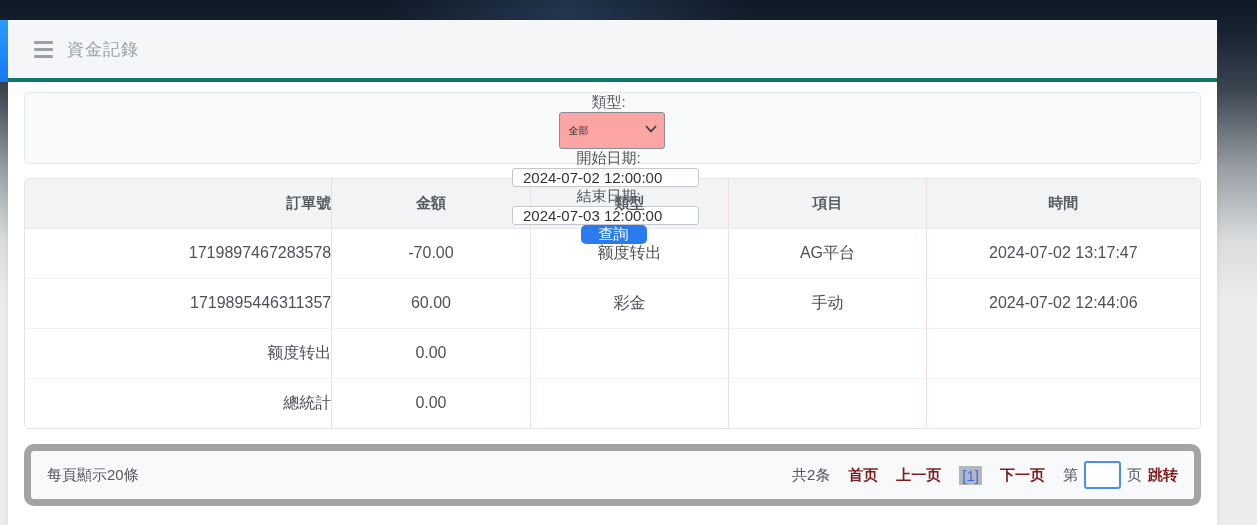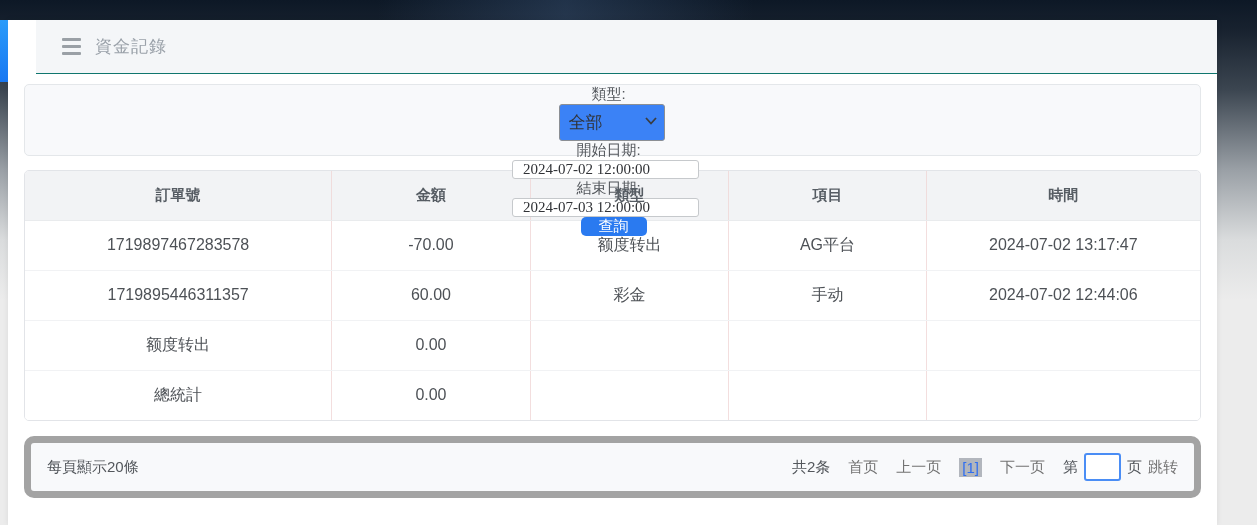--- a/index.html
+++ b/index.html
@@ -12,65 +12,65 @@
       #9aa0a6 170px,#dadcdd 240px,#ececec 300px,#ececec 100%); }
   .topbar-sheen { position:absolute; left:0; top:0; width:100%; height:20px;
     background:linear-gradient(90deg,rgba(10,18,30,0) 30%,rgba(70,100,140,.35) 45%,rgba(10,18,30,0) 60%); }
 
   .card { position:absolute; left:8px; top:20px; right:40px; bottom:0;
     background:#ffffff; box-shadow:0 0 6px rgba(0,0,0,.08); }
 
   .accent-strip { position:absolute; left:0; top:20px; width:8px; height:62px;
     background:linear-gradient(180deg,#2b9cfa,#1877f2); }
 
-  .page-header { height:54px; background:#f4f6f8; border-bottom:1px solid #0f766e;
-    display:flex; align-items:center; padding-left:26px;margin-left:28px; }
+  .page-header { height:62px; background:#f4f6f8; border-bottom:4px solid #0f766e;
+    display:flex; align-items:center; padding-left:26px; }
   .menu-icon { display:inline-flex; flex-direction:column; gap:4px; margin-right:14px; cursor:pointer; }
   .menu-icon i { display:block; width:19px; height:3px; background:#9aa0a6; border-radius:1px; }
   .page-title { font-size:17px; color:#9aa1a9; letter-spacing:1px; }
 
   .filter-panel { margin:10px 16px 0 16px; height:72px; background:#f8f9fb;
     border:1px solid #e4e7ea; border-radius:5px; display:flex; align-items:center;
     padding:0 14px;flex-direction:column; }
   .filter-label { font-size:15px; color:#53575c; margin-right:8px; white-space:nowrap; }
   .select-wrap { position:relative; margin-right:14px; }
   .select-wrap select { appearance:none; -webkit-appearance:none; width:106px; height:37px;
-    background:#3b82f6; border:1px solid #8b8f94; border-radius:3px; font-size:17px;
+    background:#fca5a5; border:1px solid #8b8f94; border-radius:3px; font-size:10px;
     color:#303236; padding:0 24px 0 9px;
     font-family:"Liberation Sans","DejaVu Sans",sans-serif;margin-left:12px; }
   .select-wrap svg { position:absolute; right:8px; top:13px; pointer-events:none; }
   .date-input { width:187px; height:37px; border:1px solid #c6c9cc; border-radius:3px;
     background:#fff; font-size:15px; color:#303236; padding:0 10px; margin-right:14px;
-    font-family:Liberation Serif, serif; }
+    font-family:Liberation Sans, sans-serif; }
   .search-btn { width:66px; height:38px; border:none; border-radius:5px; background:#2a7af0;
     color:#fff; font-size:15px; cursor:pointer; margin-left:2px;
     font-family:"Liberation Sans","DejaVu Sans",sans-serif; }
 
   .table-wrap { margin:14px 16px 0 16px; border:1px solid #e2e4e8; border-radius:5px;
     overflow:hidden; background:#fff; }
   table { width:100%; border-collapse:collapse; table-layout:fixed; }
   th { height:49px; background:#f2f3f5; font-size:15px; font-weight:bold; color:#565c63;
     text-align:center; border-right:1px solid #f0dcdc; border-bottom:1px solid #e9ebed; }
   th:last-child { border-right:none; }
   td { height:50px; font-size:16px; color:#4d5156; text-align:center;
     border-right:1px solid #f3dede; border-bottom:1px solid #f1f2f4; background:#fff; }
   td:last-child { border-right:none; }
   tr:last-child td { border-bottom:none; }
-  th:nth-child(1),td:nth-child(1){ width:26.1%; }
+  th:nth-child(1),td:nth-child(1){ width:26.1%;text-align:right; }
   th:nth-child(2),td:nth-child(2){ width:16.9%; }
   th:nth-child(3),td:nth-child(3){ width:16.9%; }
   th:nth-child(4),td:nth-child(4){ width:16.8%; }
   th:nth-child(5),td:nth-child(5){ width:23.3%; }
 
   .footer-bar { margin:15px 16px 0 16px; height:62px; background:#f8f9fb;
     border:7px solid #a3a3a3; border-radius:10px; display:flex; align-items:center;
     justify-content:space-between; padding:0 16px; }
   .page-size { font-size:15px; color:#53575c; }
   .pagination { display:flex; align-items:center; font-size:15px; color:#53575c; gap:18px; }
-  .pg-link { color:#737373; text-decoration:none; cursor:pointer; }
+  .pg-link { color:#7f1d1d; text-decoration:none; cursor:pointer;font-weight:bold; }
   .pg-current { color:#2f6ef0; background:#b2b6bd; padding:1px 3px; cursor:default; }
   .jump-group { display:flex; align-items:center; gap:6px; }
   .jump-input { width:37px; height:28px; border:2px solid #4a8df5; border-radius:3px;
     background:#fff; font-size:14px; text-align:center; color:#333;
     font-family:"Liberation Sans","DejaVu Sans",sans-serif; }
 </style>
 </head>
 <body>
 
 <div class="backdrop"></div>

